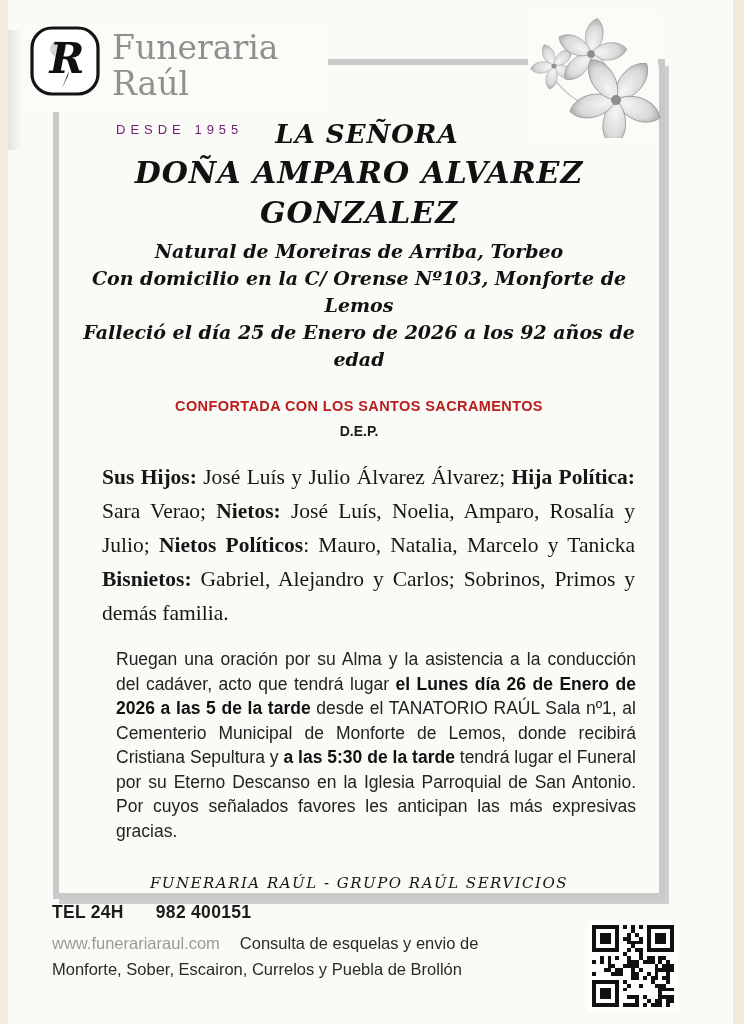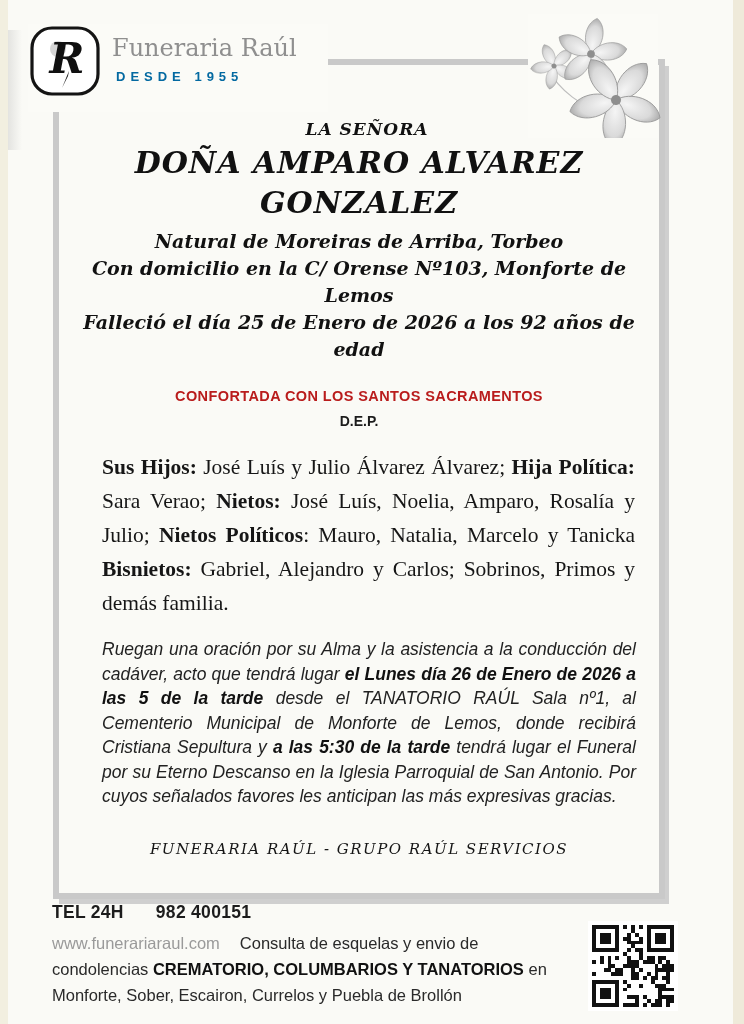--- a/index.html
+++ b/index.html
@@ -19,46 +19,46 @@
     box-sizing:border-box;border:6px solid #c9c9c9;
     box-shadow:5px 6px 0 -1px #cfcfcf;
     text-align:center;
   }
 
   
   .brand{position:absolute;left:28px;top:24px;width:300px;height:88px;
     background:#fbfbf7;display:flex;align-items:flex-start;}
   .logo-mark{width:74px;height:74px;flex:0 0 auto;}
   .brand-text{margin-left:10px;padding-top:6px;text-align:left;}
-  .brand-name{font-family:"DejaVu Serif",serif;font-size:24px;color:#8f8f8f;line-height:36px;}
-  .brand-since{font-size:13px;letter-spacing:5px;color:#0369a1;margin-top:3px;margin-left:4px;font-weight:bold;}
+  .brand-name{font-family:"DejaVu Serif",serif;font-size:33px;color:#8f8f8f;line-height:36px;}
+  .brand-since{font-size:13px;letter-spacing:5px;color:#701a75;margin-top:20px;margin-left:4px;}
 
   .flowers{position:absolute;left:528px;top:14px;width:138px;height:124px;}
 
   
   .script{font-family:"DejaVu Serif",serif;font-style:italic;font-weight:bold;color:#111;}
-  .honorific{margin-top:54px;font-size:17px;letter-spacing:1px;padding-left:16px;}
+  .honorific{margin-top:54px;font-size:26px;letter-spacing:1px;padding-left:16px;}
   .deceased-name{margin-top:4px;font-size:30px;letter-spacing:1px;line-height:40px;}
   .relation{margin-top:4px;font-size:20px;}
   .origin,.address,.death{font-size:19px;line-height:27px;}
   .origin{margin-top:5px;}
 
   .sacraments{margin-top:25px;font-weight:bold;font-size:14.5px;letter-spacing:.4px;color:#b91c1c;}
   .rip{margin-top:9px;font-weight:bold;font-size:14px;}
 
   .family{
     text-align:justify;margin:21px 24px 0 43px;
     font-family:"Liberation Serif",serif;
     font-size:21.5px;line-height:34px;color:#161616;
   }
   .family .seg-b{font-weight:bold;}
 
   .announcement{
-    text-align:justify;margin:17px 23px 0 43px;
-    font-size:17.5px;line-height:24.5px;color:#222;font-style:italic;
+    text-align:justify;margin:17px 23px 0 57px;
+    font-size:17.5px;line-height:24.5px;color:#222;
   }
   .announcement .seg-b{font-weight:bold;color:#111;}
 
   .inner-footer{
     margin-top:31px;font-family:"DejaVu Serif",serif;font-style:italic;font-weight:normal;
     font-size:15px;letter-spacing:1.5px;color:#151515;
   }
 
   
   .contact{position:absolute;left:52px;top:902px;width:520px;text-align:left;}
@@ -147,21 +147,20 @@
     </svg>
   </div>
 
   <div class="contact">
     <div class="tel-line">
       <span>TEL 24H</span><span class="tel-number">982 400151</span>
     </div>
     <div class="web-line">
       <span class="website">www.funerariaraul.com</span><span class="consulta">Consulta de esquelas y envio de</span>
     </div>
-    <div class="line3"><span>condolencias </span><span class="seg-b">CREMATORIO, COLUMBARIOS  Y TANATORIOS</span><span> en</span></div>
     <div class="line4">Monforte, Sober, Escairon, Currelos y Puebla de Brollón</div>
   </div>
 
   <div class="qr">
     <svg viewBox="-1 -1 23 23" shape-rendering="crispEdges" xmlns="http://www.w3.org/2000/svg">
       <rect x="-1" y="-1" width="23" height="23" fill="#ffffff"></rect>
       <g fill="#111111">
         <rect x="0" y="0" width="7" height="7"></rect>
           <rect x="14" y="0" width="7" height="7"></rect>
           <rect x="0" y="14" width="7" height="7"></rect>

